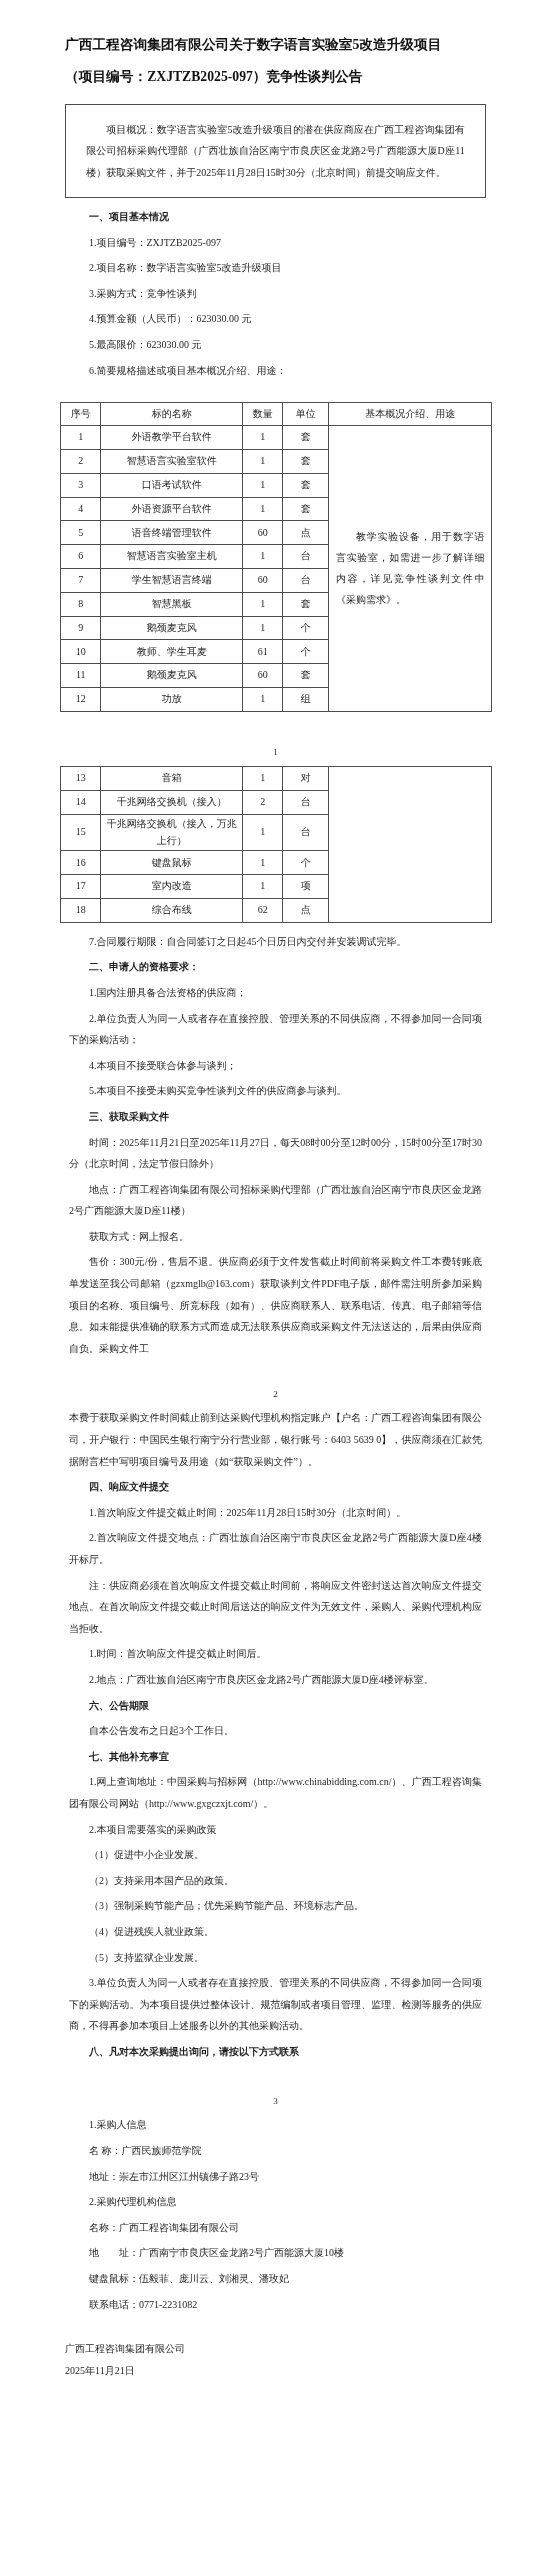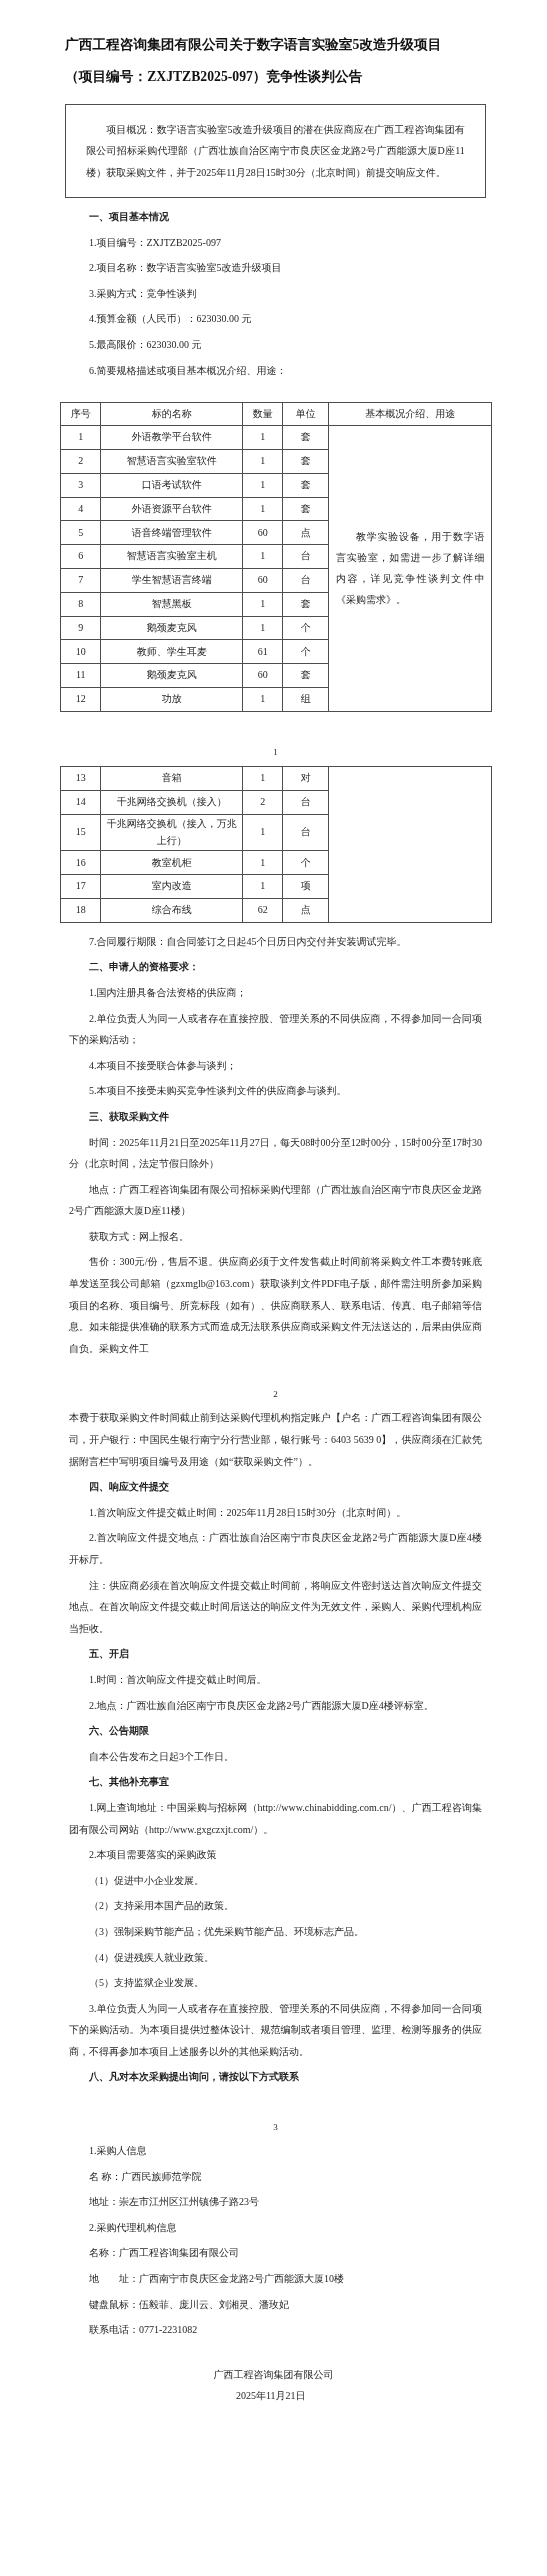--- a/index.html
+++ b/index.html
@@ -72,21 +72,21 @@
     text-align:center;
     font-size:9px;
     line-height:18px;
     color:#1f1f1f;
   }
   
   .signature p{
     margin:0;
     font-size:10px;
     line-height:21.6px;
-    text-align:center;
+    text-align:left;
     padding-right:4.1px;
   }
   .signature p.sig-date{padding-right:9.6px;font-family:Liberation Serif, serif;}
   .spacer{width:100%;}
 </style>
 </head>
 <body style="--text: #1f1f1f; --border: #4d4d4d; --background: #ffffff;">
 
 <div class="page">
   <div class="content">
@@ -235,21 +235,21 @@
             <td>台</td>
           </tr>
           <tr>
             <td>15</td>
             <td>千兆网络交换机（接入，万兆上行）</td>
             <td>1</td>
             <td>台</td>
           </tr>
           <tr>
             <td>16</td>
-            <td>教室机柜</td>
+            <td>键盘鼠标</td>
             <td>1</td>
             <td>个</td>
           </tr>
           <tr>
             <td>17</td>
             <td>室内改造</td>
             <td>1</td>
             <td>项</td>
           </tr>
           <tr>
@@ -279,21 +279,20 @@
 
     <div class="spacer" style="height:22px"></div>
     <div class="page-num">2</div>
 
     <div class="para-group">
         <p class="st-noindent">本费于获取采购文件时间截止前到达采购代理机构指定账户【户名：广西工程咨询集团有限公司，开户银行：中国民生银行南宁分行营业部，银行账号：6403 5639 0】，供应商须在汇款凭据附言栏中写明项目编号及用途（如“获取采购文件”）。</p>
         <p class="st-heading">四、响应文件提交</p>
         <p class="st-body">1.首次响应文件提交截止时间：2025年11月28日15时30分（北京时间）。</p>
         <p class="st-body">2.首次响应文件提交地点：广西壮族自治区南宁市良庆区金龙路2号广西能源大厦D座4楼开标厅。</p>
         <p class="st-body">注：供应商必须在首次响应文件提交截止时间前，将响应文件密封送达首次响应文件提交地点。在首次响应文件提交截止时间后送达的响应文件为无效文件，采购人、采购代理机构应当拒收。</p>
-        <p class="st-heading">五、开启</p>
         <p class="st-body">1.时间：首次响应文件提交截止时间后。</p>
         <p class="st-body">2.地点：广西壮族自治区南宁市良庆区金龙路2号广西能源大厦D座4楼评标室。</p>
         <p class="st-heading">六、公告期限</p>
         <p class="st-body">自本公告发布之日起3个工作日。</p>
         <p class="st-heading">七、其他补充事宜</p>
         <p class="st-body">1.网上查询地址：中国采购与招标网（http://www.chinabidding.com.cn/）、广西工程咨询集团有限公司网站（http://www.gxgczxjt.com/）。</p>
         <p class="st-body">2.本项目需要落实的采购政策</p>
         <p class="st-body">（1）促进中小企业发展。</p>
         <p class="st-body">（2）支持采用本国产品的政策。</p>
         <p class="st-body">（3）强制采购节能产品；优先采购节能产品、环境标志产品。</p>

